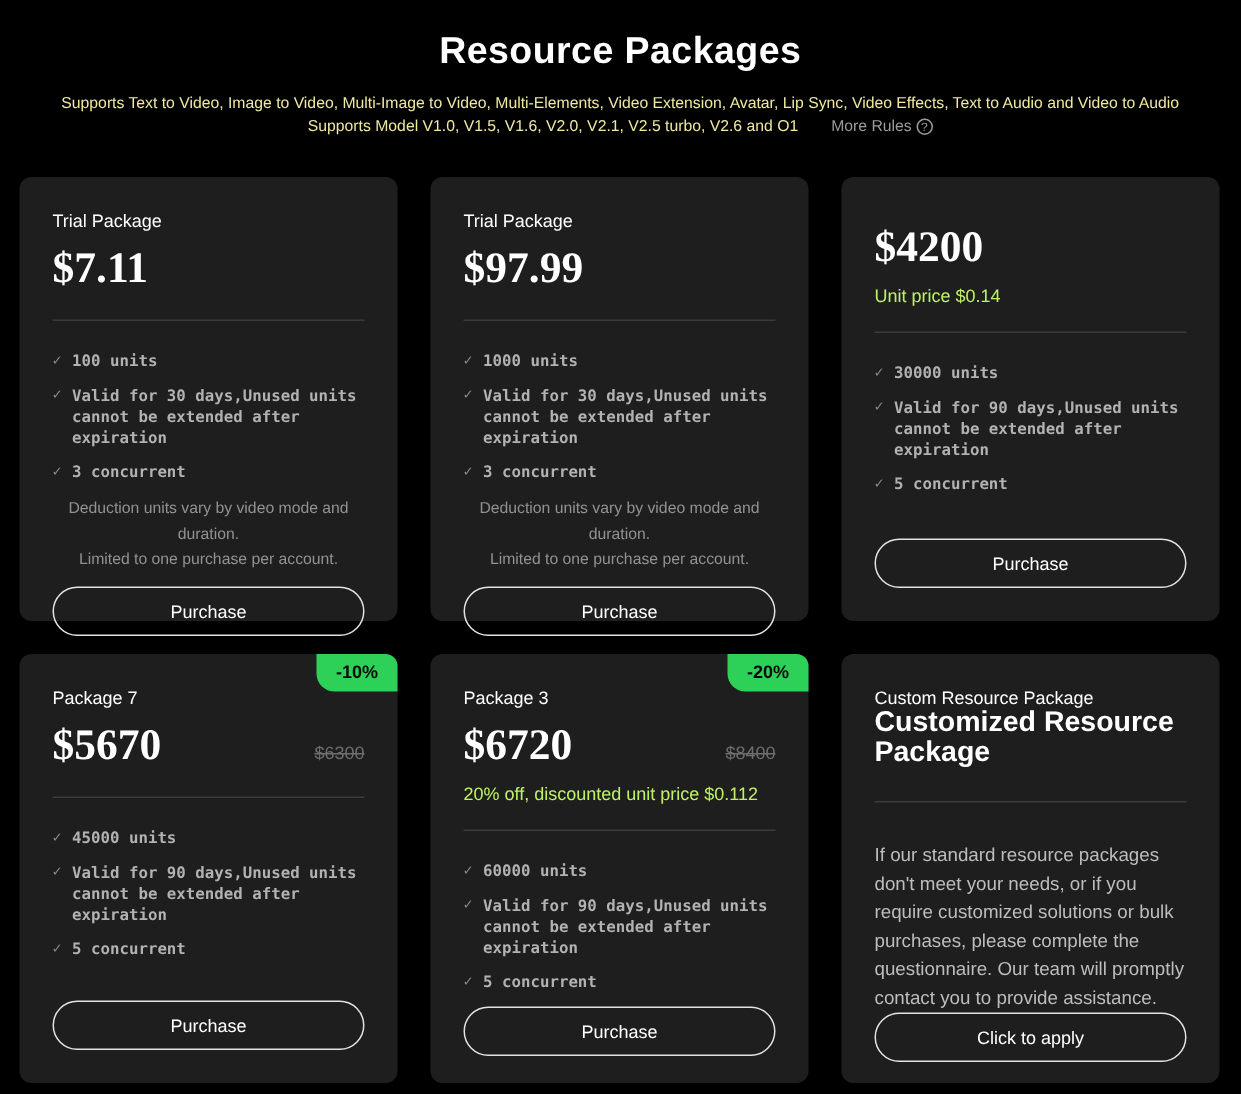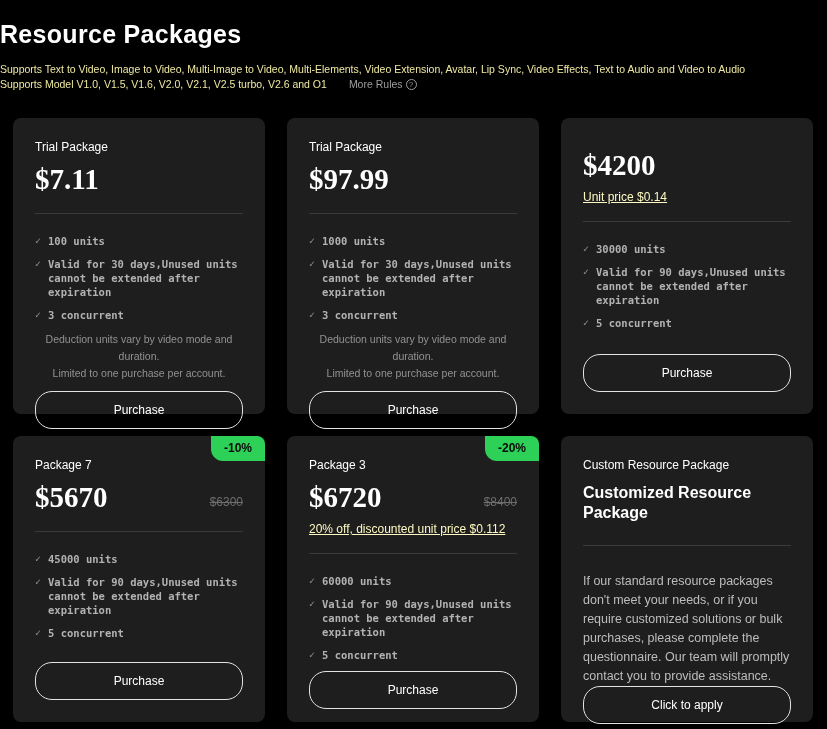--- a/index.html
+++ b/index.html
@@ -1,20 +1,20 @@
 <!DOCTYPE html>
 <html><head>
 <meta charset="utf-8">
 <style>
   * { margin:0; padding:0; box-sizing:border-box; }
   html,body { width:827px; height:729px; background:#000; overflow:hidden;
               font-family:"Liberation Sans", sans-serif; }
 
   
-  .header { text-align:left; padding-top:20px; }
+  .header { text-align:center; padding-top:20px; }
   .page-title { color:#fff; font-size:25px; font-weight:bold; letter-spacing:.3px; }
   .subtitle { margin-top:13px; color:#efe9a0; font-size:10.5px; line-height:15px; }
   .subtitle .line2-wrap { display:inline-flex; align-items:center; gap:12px; }
   .more-rules { color:#9c9c9c; margin-left:10px; cursor:pointer; display:inline-flex; align-items:center; gap:3px; font-size:10.5px; }
   .info-circle { display:inline-flex; align-items:center; justify-content:center;
                  width:11px; height:11px; border:1px solid #9c9c9c; border-radius:50%;
                  font-size:8px; color:#9c9c9c; line-height:1; }
 
   
   .grid { display:grid; grid-template-columns:repeat(3, 252px);
@@ -22,39 +22,39 @@
           margin:26px 13px 0 13px; }
 
   
   .card { position:relative; background:#1e1e1e; border-radius:8px;
           padding:22px; display:flex; flex-direction:column; }
   .card-name { color:#fff; font-size:12px; line-height:14px; }
   .price-row { display:flex; justify-content:space-between; align-items:flex-end; margin-top:9px; }
   .price { color:#fff; font-family:"Liberation Serif", serif; font-weight:bold;
            font-size:29px; line-height:33px; }
   .orig-price { color:#6e6e6e; font-size:12px; text-decoration:line-through; margin-bottom:5px; }
-  .unit-note { color:#fef9c3; font-size:12px; margin-top:8px; line-height:14px;text-decoration:underline; }
+  .unit-note { color:#bef264; font-size:12px; margin-top:8px; line-height:14px; }
   .divider { border-top:1px solid #3a3a3a; margin-top:17px; }
   .features { list-style:none; margin-top:20px; }
   .features li { display:flex; gap:7px; margin-bottom:9px;
                  font-family:"DejaVu Sans Mono", monospace; font-size:10.5px;
                  font-weight:bold; color:#b2b2b2; line-height:14px; }
   .check { color:#8b8b8b; font-size:10px; flex:0 0 auto; font-weight:normal; }
   .card-bottom { margin-top:auto; }
   .note { text-align:center; color:#929292; font-size:10.5px; line-height:17px; margin-bottom:9px; }
-  .btn { display:block; width:100%; height:38px; background:transparent;
+  .btn { display:block; width:100%; height:33px; background:transparent;
          border:1px solid #e3e3e3; border-radius:17px; color:#fff;
          font-size:12px; font-family:"Liberation Sans", sans-serif; cursor:pointer; }
 
   .badge { position:absolute; top:0; right:0; background:#2ed157; color:#0a0a0a;
            font-size:12px; font-weight:bold; padding:5px 13px 6px 13px;
            border-radius:0 8px 0 12px; line-height:14px; }
 
   
-  .custom-heading { color:#fff; font-size:16px; font-weight:bold; margin-top:11px; line-height:20px; }
+  .custom-heading { color:#fff; font-size:19px; font-weight:bold; line-height:20px; }
   .custom-divider { border-top:1px solid #3a3a3a; margin-top:22px; }
   .custom-desc { color:#bdbdbd; font-size:12.5px; line-height:19px; margin-top:26px; }
 </style>
 </head>
 <body>
 
 <div class="header">
   <div class="page-title">Resource Packages</div>
   <div class="subtitle">
     <div>Supports Text to Video, Image to Video, Multi-Image to Video, Multi-Elements, Video Extension, Avatar, Lip Sync, Video Effects, Text to Audio and Video to Audio</div>

